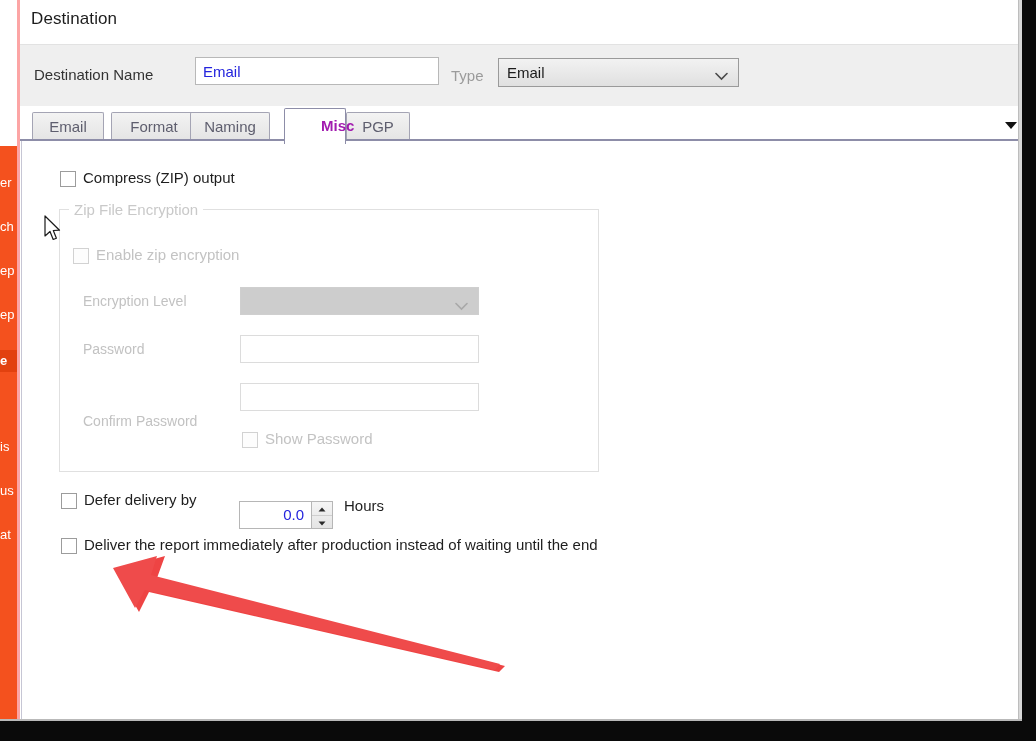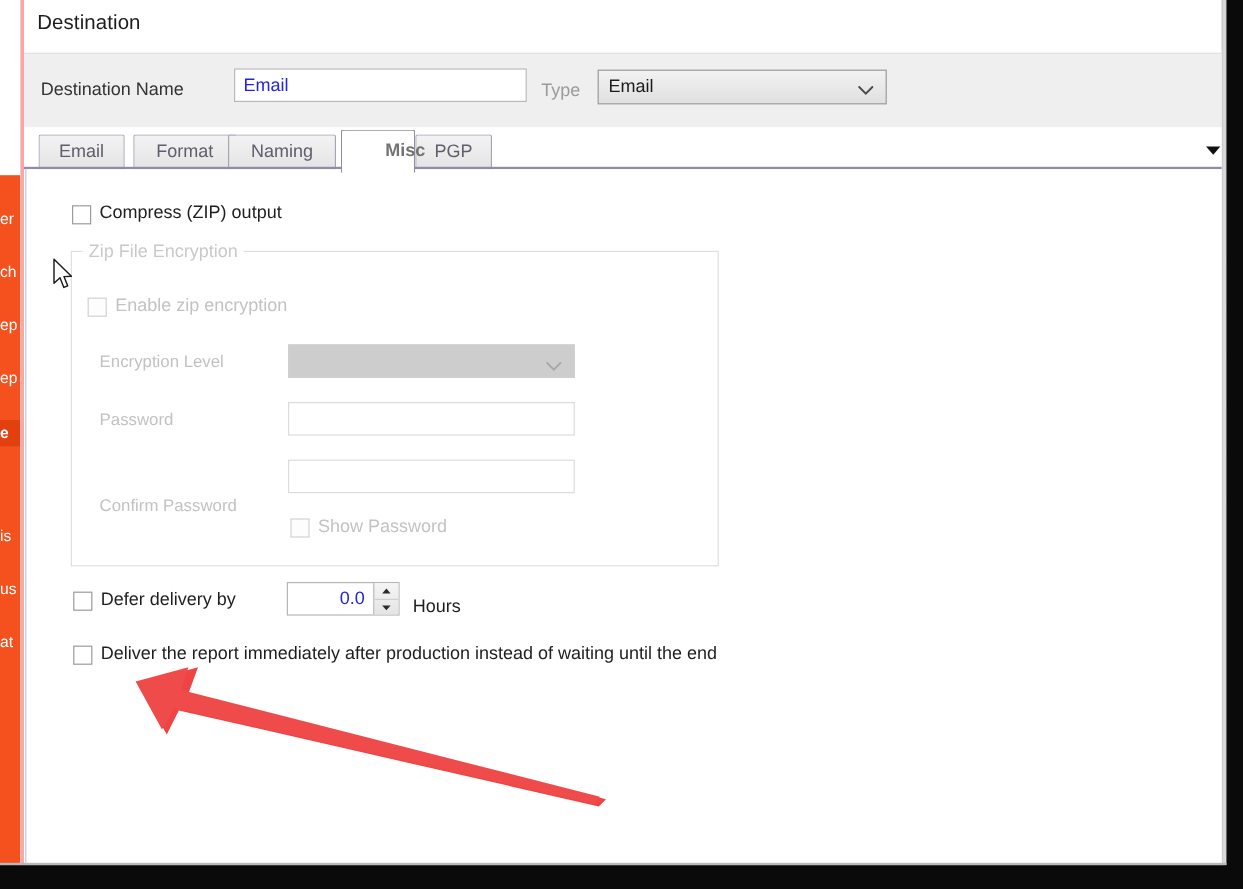--- a/index.html
+++ b/index.html
@@ -238,21 +238,21 @@
     font-size: 15px;
     color: #5e5e6e;
     text-align: center;
     line-height: 28px;
     border-radius: 2px 2px 0 0;
   }
   .tab.active {
     top: 2px;
     height: 36px;
     background: #ffffff;
-    color: #737373;
+    color: #a21caf;
     font-weight: bold;
     line-height: 33px;
     border-color: #8d8da8;
     z-index: 3;
     padding-left: 36px;
   }
   .tab-overflow {
     position: absolute;
     left: 983px;
     top: 117px;
@@ -469,21 +469,21 @@
           <svg width="13" height="9" viewBox="0 0 13 9">
               <path d="M1 1.5 L6.5 7 L12 1.5" stroke="#4a4a4a" stroke-width="1.6" fill="none" stroke-linecap="round"></path>
             </svg>
         </span>
       </div>
     </div>
 
     <div class="tabstrip" id="tabstrip">
         <div class="tab" style="left: 12px; width: 72px;">Email</div>
         <div class="tab" style="left: 68px; width: 86px; margin-left: 23px;">Format</div>
-        <div class="tab" style="left: 170px; width: 90px;">Naming</div>
+        <div class="tab" style="left: 170px; width: 80px;">Naming</div>
         <div class="tab active" style="left: 264px; width: 62px;">Misc</div>
         <div class="tab" style="left: 326px; width: 64px;">PGP</div>
       </div>
     <div class="tabstrip-baseline"></div>
     <div class="tab-overflow">
       <svg width="16" height="16" viewBox="0 0 16 16">
           <path d="M2 5 L14 5 L8 12 Z" fill="#111111"></path>
         </svg>
     </div>
 
@@ -519,21 +519,21 @@
 
       <div class="cbrow" style="left:220px; top:291px;">
         <span class="cbox dis"></span>
         <span class="cblabel dis">Show Password</span>
       </div>
 
       <div class="cbrow" style="left:39px; top:352px;">
         <span class="cbox"></span>
         <span class="cblabel">Defer delivery by</span>
       </div>
-      <div class="spinner" style="left:217px; top:344px;">
+      <div class="spinner" style="left:217px; top:360px;">
         <span class="sval">0.0</span>
         <span class="sbtns">
           <span class="sbtn up">
             <svg width="20" height="13" viewBox="0 0 20 13">
                 <path d="M6.5 8.5 L10 4.5 L13.5 8.5 Z" fill="#2a2a2a"></path>
               </svg>
           </span>
           <span class="sbtn dn">
             <svg width="20" height="13" viewBox="0 0 20 13">
                 <path d="M6.5 4.5 L13.5 4.5 L10 8.5 Z" fill="#2a2a2a"></path>

